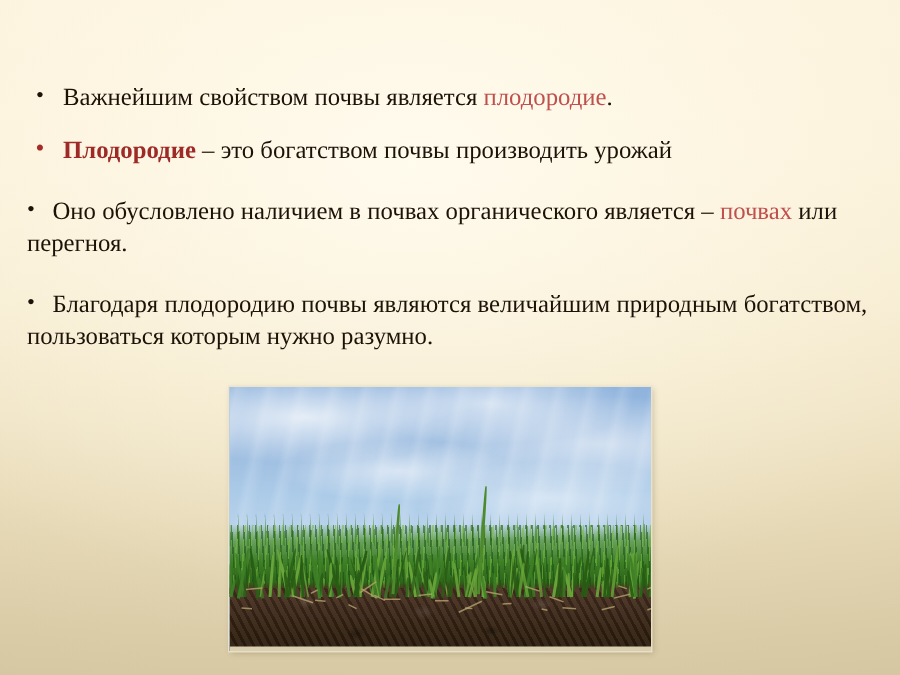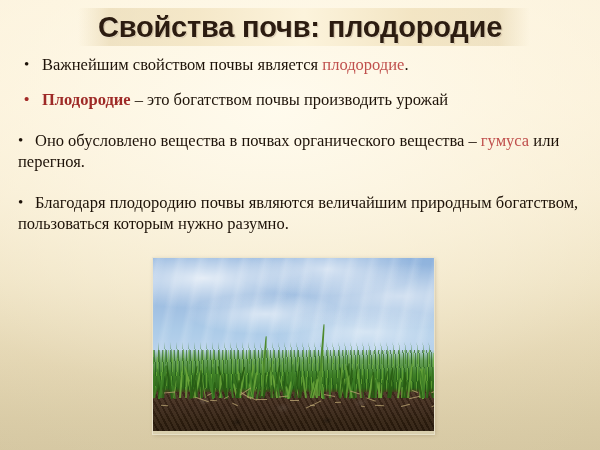--- a/index.html
+++ b/index.html
@@ -236,40 +236,36 @@
   }
 </style>
 </head>
 <body>
 
 <div id="slide">
 
   <div class="bg-base"></div>
   <div class="bg-vign"></div>
 
-  <div class="title-wrap">
-    <div class="title-band"></div>
-    <div class="title-text">Свойства почв: плодородие</div>
-  </div>
 
   <div class="body">
 
     <div class="bullet-row" id="b1">
       <span class="marker">•</span>
       <span class="txt"><span>Важнейшим свойством почвы является </span><span class="red-accent">плодородие</span><span>.</span></span>
     </div>
 
     <div class="bullet-row" id="b2">
       <span class="marker red">•</span>
       <span class="txt"><span class="red-strong">Плодородие</span><span> – это богатством почвы производить урожай</span></span>
     </div>
 
     <div class="bullet-row" id="b3">
       <span class="marker">•</span>
-      <span class="txt"><span>Оно обусловлено вещества в почвах органического вещества – </span><span class="red-accent">гумуса</span><span> или перегноя.</span></span>
+      <span class="txt"><span>Оно обусловлено наличием в почвах органического является – </span><span class="red-accent">почвах</span><span> или перегноя.</span></span>
     </div>
 
     <div class="bullet-row" id="b4">
       <span class="marker">•</span>
       <span class="txt"><span>Благодаря плодородию почвы являются величайшим природным богатством, пользоваться которым нужно разумно.</span></span>
     </div>
 
   </div>
 
   <div class="photo">

